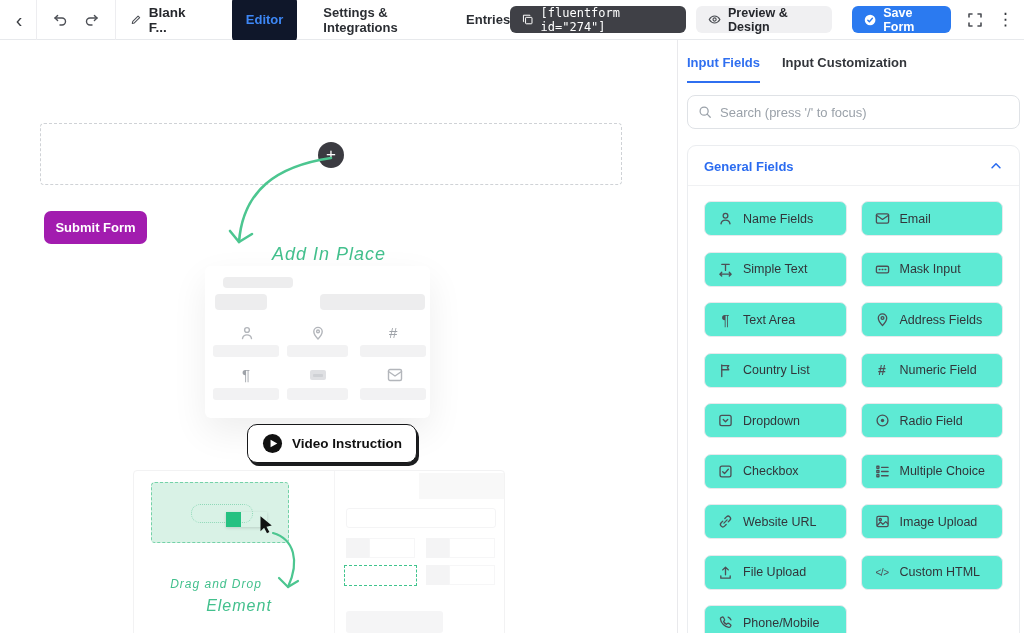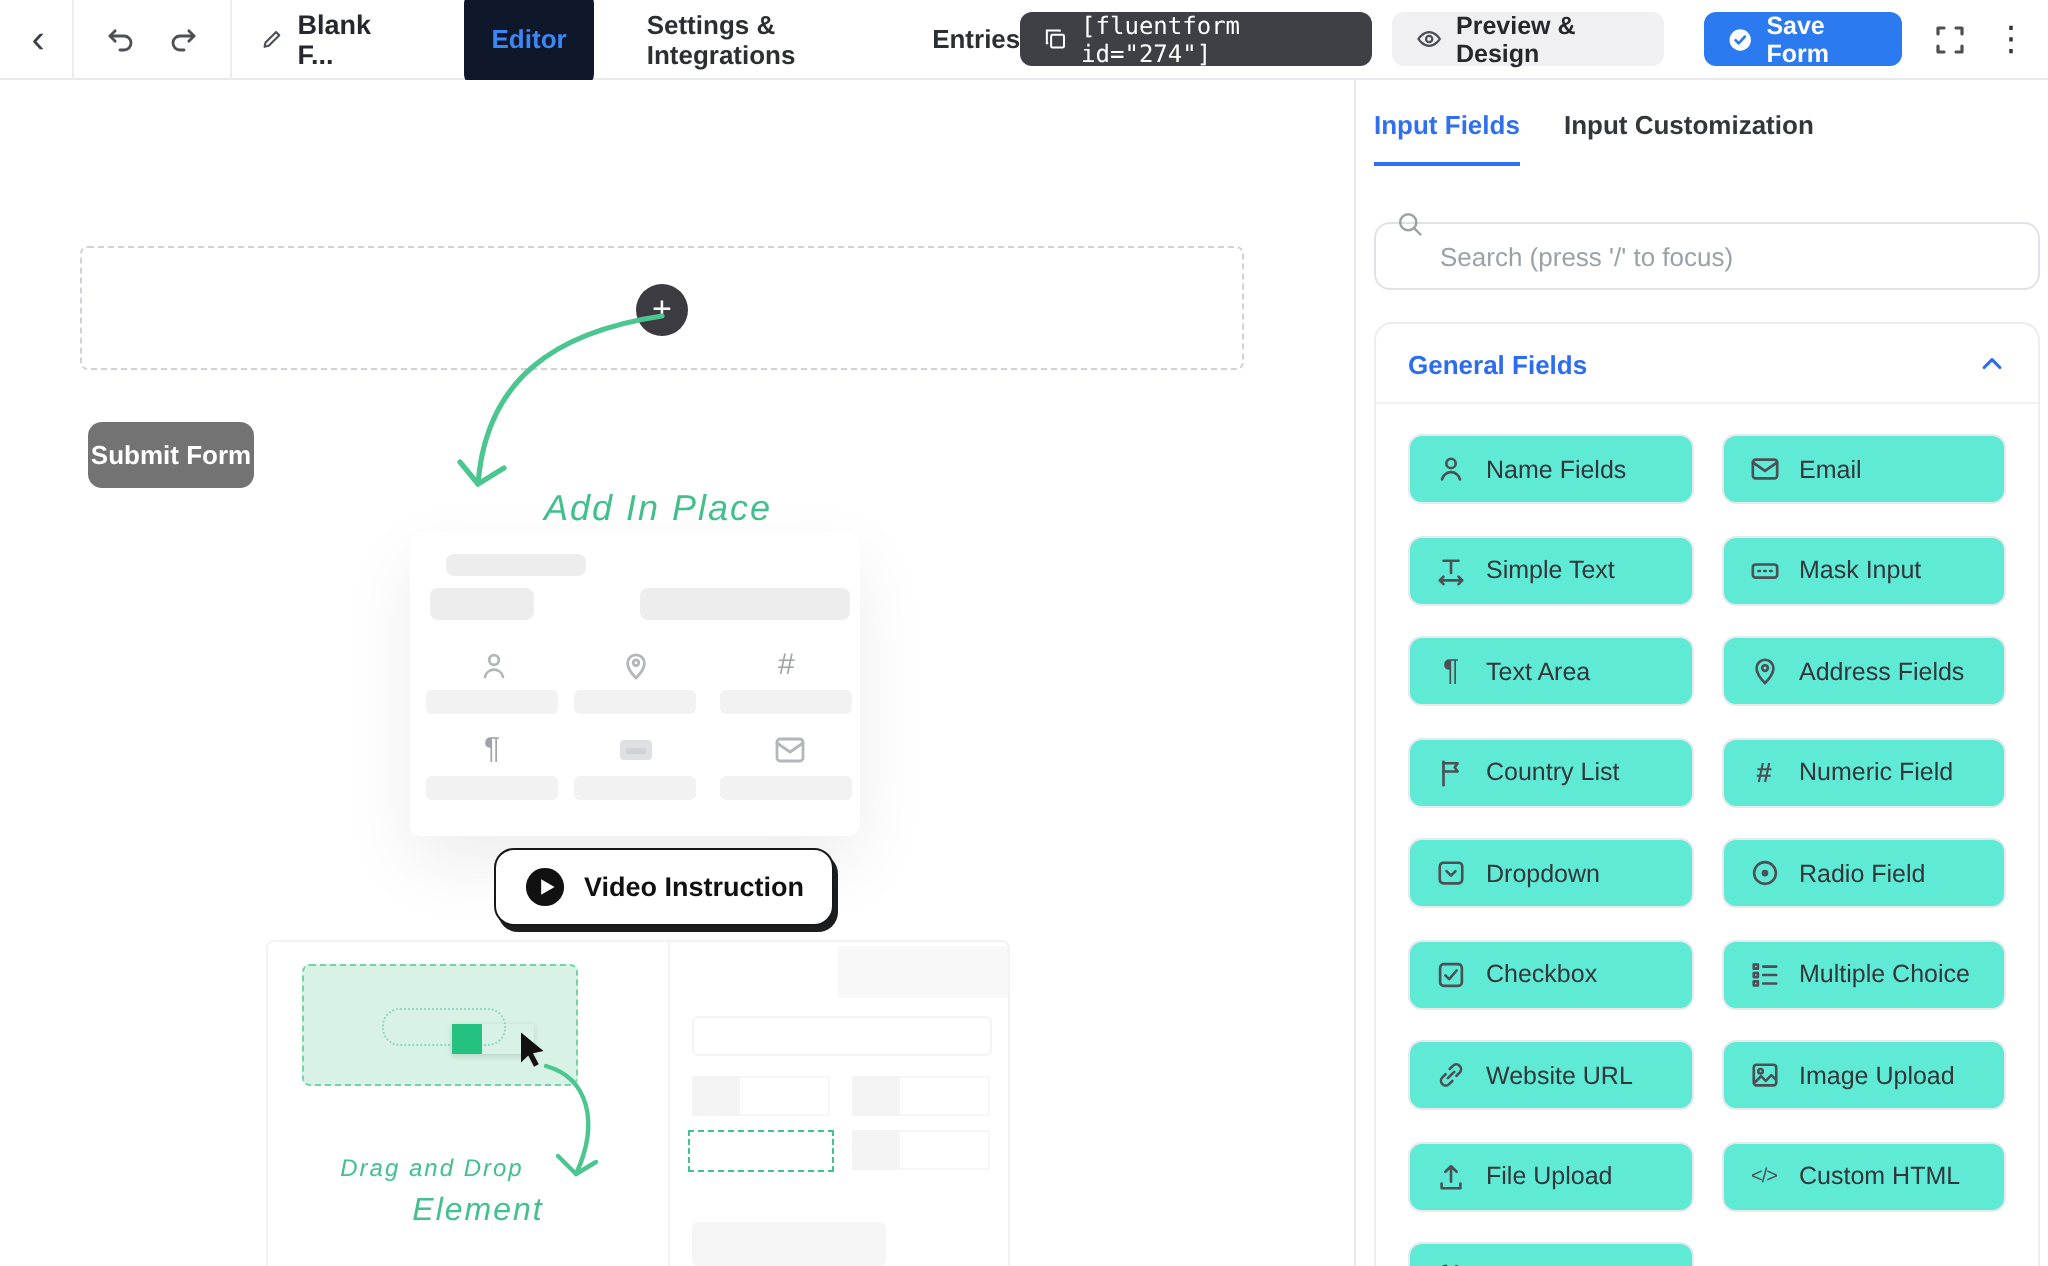--- a/index.html
+++ b/index.html
@@ -33,21 +33,21 @@
   .main { display:flex; height:593px; }
   .canvas { position:relative; width:677px; height:593px; background:#fff; }
   .sidebar { width:347px; border-left:1px solid #e9e9ec; background:#fff; padding:0 4px 0 9px; }
 
   
   .dropzone { position:absolute; left:40px; top:83px; width:582px; height:62px;
               border:1px dashed #cfd2d6; border-radius:4px; }
   .plus-btn { position:absolute; left:318px; top:102px; width:26px; height:26px; border-radius:50%;
               background:#3b3b41; color:#fff; font-size:17px; display:flex; align-items:center;
               justify-content:center; cursor:pointer; line-height:1; padding-bottom:2px;}
-  .submit-btn { position:absolute; left:44px; top:171px; width:83px; height:33px; background:#737373;
+  .submit-btn { position:absolute; left:44px; top:171px; width:103px; height:33px; background:#a21caf;
                 color:#fff; font-size:13px; font-weight:bold; border:none; border-radius:7px; cursor:pointer; }
   .hand-green { color:#43c08d; font-style:italic; letter-spacing:1px; }
   .add-in-place { position:absolute; left:272px; top:204px; font-size:18px; }
   .arrow-svg { position:absolute; stroke:#4cc690; fill:none; stroke-width:2.6; stroke-linecap:round; }
 
   .ghost { position:absolute; left:205px; top:226px; width:225px; height:152px;
            box-shadow:0 14px 36px rgba(0,0,0,0.07); border-radius:6px; background:#fff; }
   .ghost * { position:absolute; }
   .g-bar { background:#ededee; border-radius:4px; }
   .g-bar2 { background:#f2f2f3; border-radius:3px; }
@@ -79,21 +79,21 @@
   .sk-graybot { left:212px; top:140px; width:97px; height:22px; background:#efeff0; border-radius:3px; }
 
   
   .side-tabs { display:flex; gap:22px; padding:15px 0 0 0;text-align:center; }
   .side-tab { font-size:13px; font-weight:bold; color:#33363b; padding-bottom:11px; cursor:pointer;
               border-bottom:2.5px solid transparent; }
   .side-tab.active { color:#2f6ff0; border-bottom-color:#2f6ff0; }
   .search-wrap { position:relative; margin-top:12px; }
   .search-input { width:100%; height:34px; border:1px solid #dfe2e6; border-radius:8px;
                   padding:0 12px 0 32px; font-size:13px; color:#333; outline:none;
-                  font-family:"Liberation Sans", sans-serif;margin-top:16px; }
+                  font-family:"Liberation Sans", sans-serif; }
   .search-input::placeholder { color:#9aa1a9; }
   .search-icon { position:absolute; left:11px; top:10px; }
   .fields-card { margin-top:16px; border:1px solid #ebedf0; border-radius:9px; background:#fff;
                  height:600px; }
   .fields-head { display:flex; justify-content:space-between; padding:13px 16px 11px; }
   .fields-title { color:#2b6cf0; font-size:13px; font-weight:bold; }
   .fields-grid { display:grid; grid-template-columns:1fr 1fr; gap:15.5px 14px; padding:15px 16px; }
   .field-btn { display:flex; align-items:center; gap:10px; height:35px; padding:0 13px;
                border:1px solid #e7e9ec; border-radius:7px; background:#5eead4; cursor:pointer;
                font-size:12.5px; color:#32353a; white-space:nowrap; }

